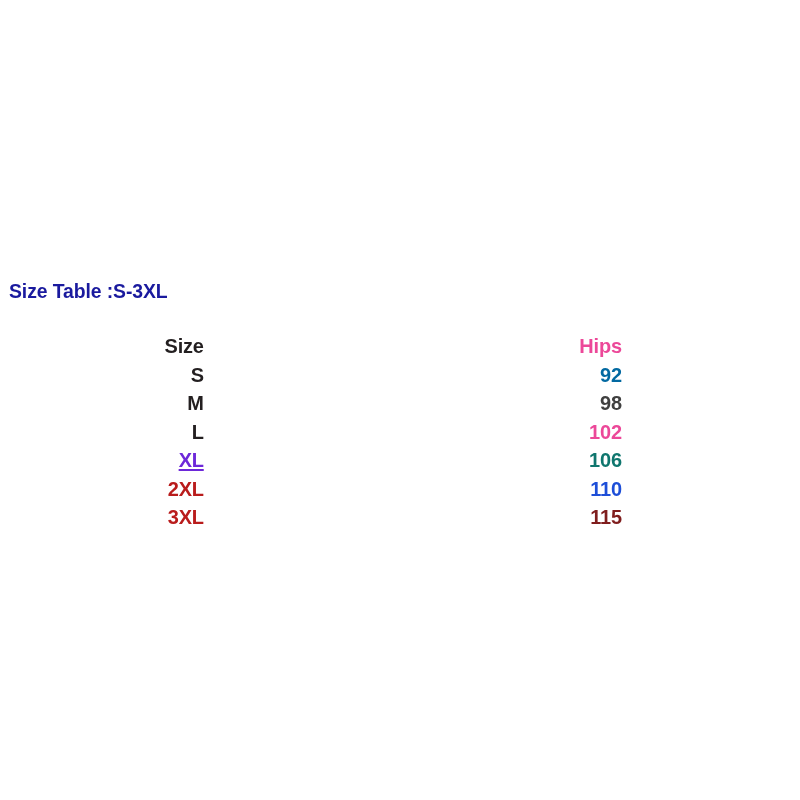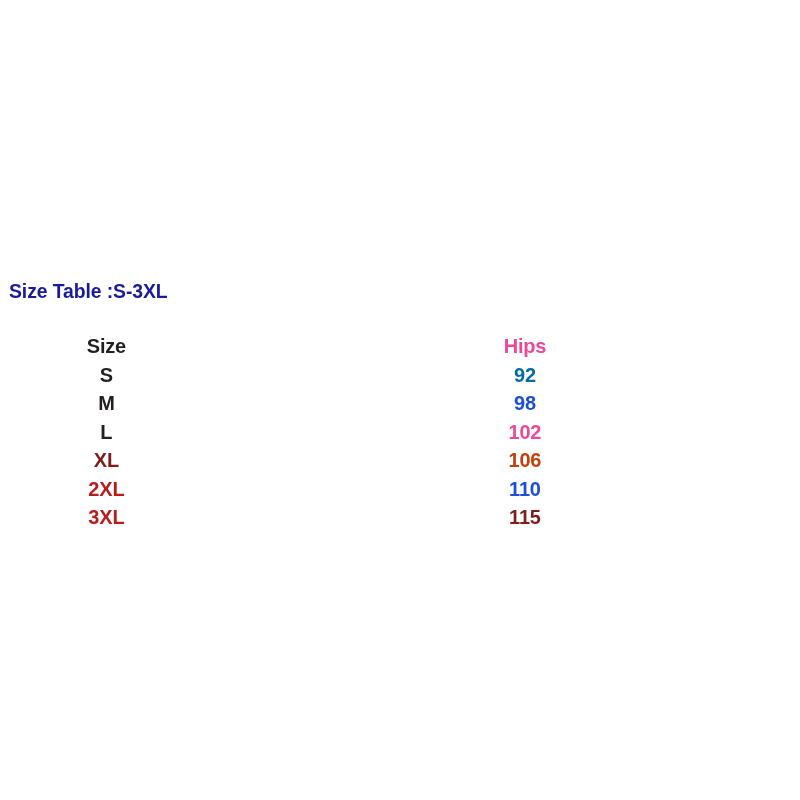--- a/index.html
+++ b/index.html
@@ -47,21 +47,21 @@
     top: 332px;
     width: 800px;
     border-collapse: collapse;
     table-layout: fixed;
   }
   .size-table td,
   .size-table th {
     padding: 0;
     margin: 12px;
     border: 0;
-    text-align: center;
+    text-align: right;
     vertical-align: baseline;
     font-size: 21px;
     font-weight: bold;
     color: #231f20;
     height: 28.5px;
     line-height: 28.5px;
     white-space: nowrap;
     letter-spacing: -0.2px;
   }
   .size-table th {
@@ -110,41 +110,41 @@
         <td class="col-hips" style="color: #0369a1;">
             <span class="cell-inner">92</span>
           </td>
         <td class="col-length" style="color: rgb(35, 31, 32);"></td>
 
       </tr>
       <tr>
         <td class="col-size" style="color: rgb(35, 31, 32);">
             <span class="cell-inner">M</span>
           </td>
-        <td class="col-hips" style="color: #1d4ed8;">
+        <td class="col-hips" style="color: #404040;">
             <span class="cell-inner">98</span>
           </td>
         <td class="col-length" style="color: rgb(35, 31, 32);"></td>
 
       </tr>
       <tr>
         <td class="col-size" style="color: rgb(35, 31, 32);">
             <span class="cell-inner">L</span>
           </td>
         <td class="col-hips" style="color: #ec4899;">
             <span class="cell-inner">102</span>
           </td>
         <td class="col-length" style="color: rgb(35, 31, 32);"></td>
 
       </tr>
       <tr>
-        <td class="col-size" style="color: #7f1d1d;">
+        <td class="col-size" style="color: #6d28d9; text-decoration: underline;">
             <span class="cell-inner">XL</span>
           </td>
-        <td class="col-hips" style="color: #c2410c;">
+        <td class="col-hips" style="color: #0f766e;">
             <span class="cell-inner">106</span>
           </td>
         <td class="col-length" style="color: rgb(35, 31, 32);"></td>
 
       </tr>
       <tr>
         <td class="col-size" style="color: #b91c1c;">
             <span class="cell-inner">2XL</span>
           </td>
         <td class="col-hips" style="color: #1d4ed8;">

